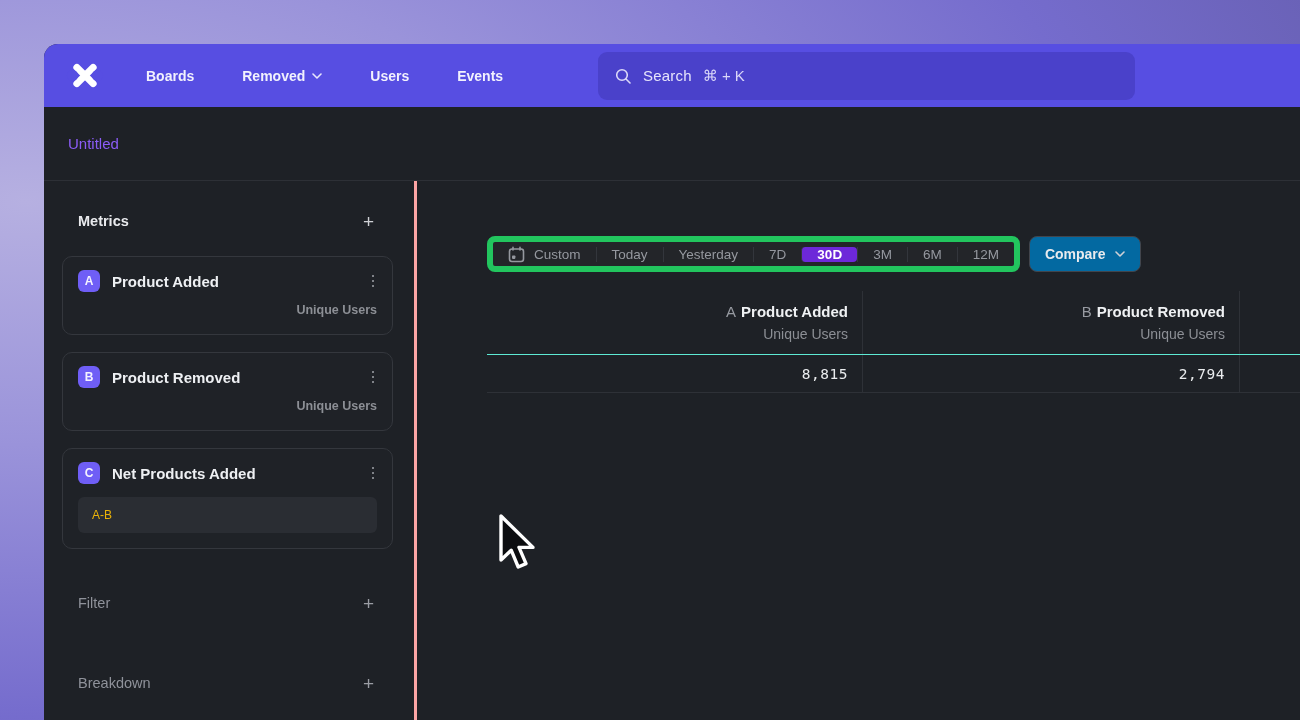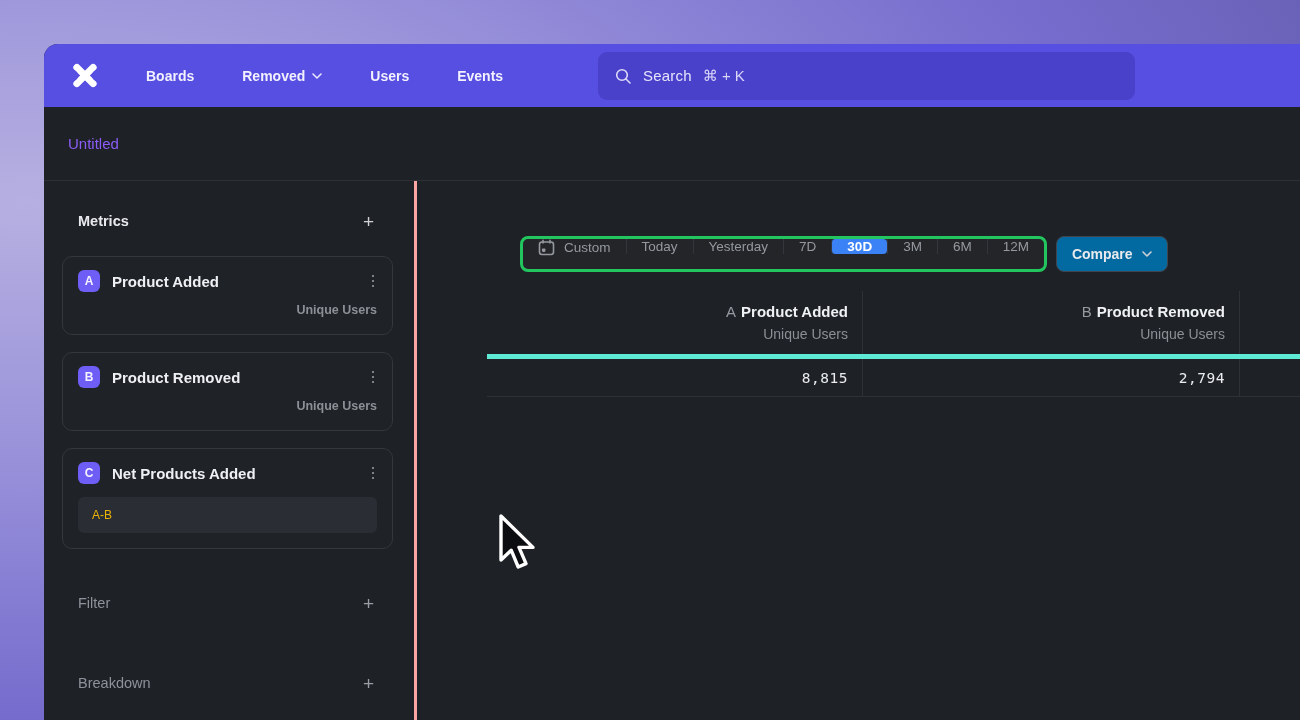--- a/index.html
+++ b/index.html
@@ -70,45 +70,45 @@
     margin-top:13px; height:36px; background:#2a2d33; border-radius:6px;
     display:flex; align-items:center; padding:0 14px; font-size:12px; color:#eab308;
   }
   .gap-filter { margin-top:44px; }
   .gap-breakdown { margin-top:60px; }
 
   
   .main { flex:1; padding:55px 0 0 70px; min-width:0; }
   .toolbar { display:flex; align-items:stretch; gap:9px; height:36px; }
   .seg-control {
-    display:flex; align-items:flex-start; border:3px solid #22c55e; background:#232529;
-    border-radius:8px; overflow:hidden;margin-left:33px;
+    display:flex; align-items:center; border:6px solid #22c55e; background:#232529;
+    border-radius:8px; overflow:hidden;
   }
   .seg {
     display:flex; align-items:center; gap:9px; padding:0 15px; font-size:13.5px;
     color:#95989f; border-left:1px solid #33363c; cursor:pointer; white-space:nowrap;
   }
   .seg:first-child { border-left:none; }
-  .seg.selected { background:#3b82f6; color:#ffffff; font-weight:700; border-radius:4px; }
+  .seg.selected { background:#6d28d9; color:#ffffff; font-weight:700; border-radius:4px; }
   .compare-btn {
     display:flex; align-items:center; gap:9px; border:1px solid #42454c; border-radius:8px;
     padding:0 15px; font-size:14px; font-weight:600; color:#e9ebee; background:#0369a1; cursor:pointer;
   }
 
   
   .table { margin-top:19px; width:calc(100% + 0px); }
   .trow { display:flex; }
   .tcell { width:376px; flex:0 0 376px; border-right:1px solid #2e3137; padding-right:14px; text-align:right; }
   .tcell.c2 { flex-basis:377px; width:377px; }
   .tcell.rest { flex:1 1 auto; border-right:none; width:auto; }
   .thead-row .tcell { padding-top:12px; padding-bottom:12px; }
   .h-line1 { font-size:15px; color:#eff1f3; font-weight:700; }
   .h-line1 .pfx { color:#979aa1; font-weight:400; margin-right:5px; }
   .h-line2 { margin-top:6px; font-size:14px; color:#8c8f95; }
-  .tbody-row { border-top:5px solid #5eead4; border-bottom:1px solid #2e3137; }
+  .tbody-row { border-top:1px solid #5eead4; border-bottom:1px solid #2e3137; }
   .tbody-row .tcell { height:37px; display:flex; align-items:center; justify-content:flex-end; }
   .tval { font-family:"DejaVu Sans Mono", monospace; font-size:14.5px; color:#eaecee; letter-spacing:.5px; }
 
   
   .cursor { position:absolute; left:497px; top:512px; width:40px; height:60px; pointer-events:none; z-index:50; }
 
   svg .stroke { fill:none; stroke:currentColor; stroke-width:1.6; stroke-linecap:round; stroke-linejoin:round; }
 </style>
 </head>
 <body>

